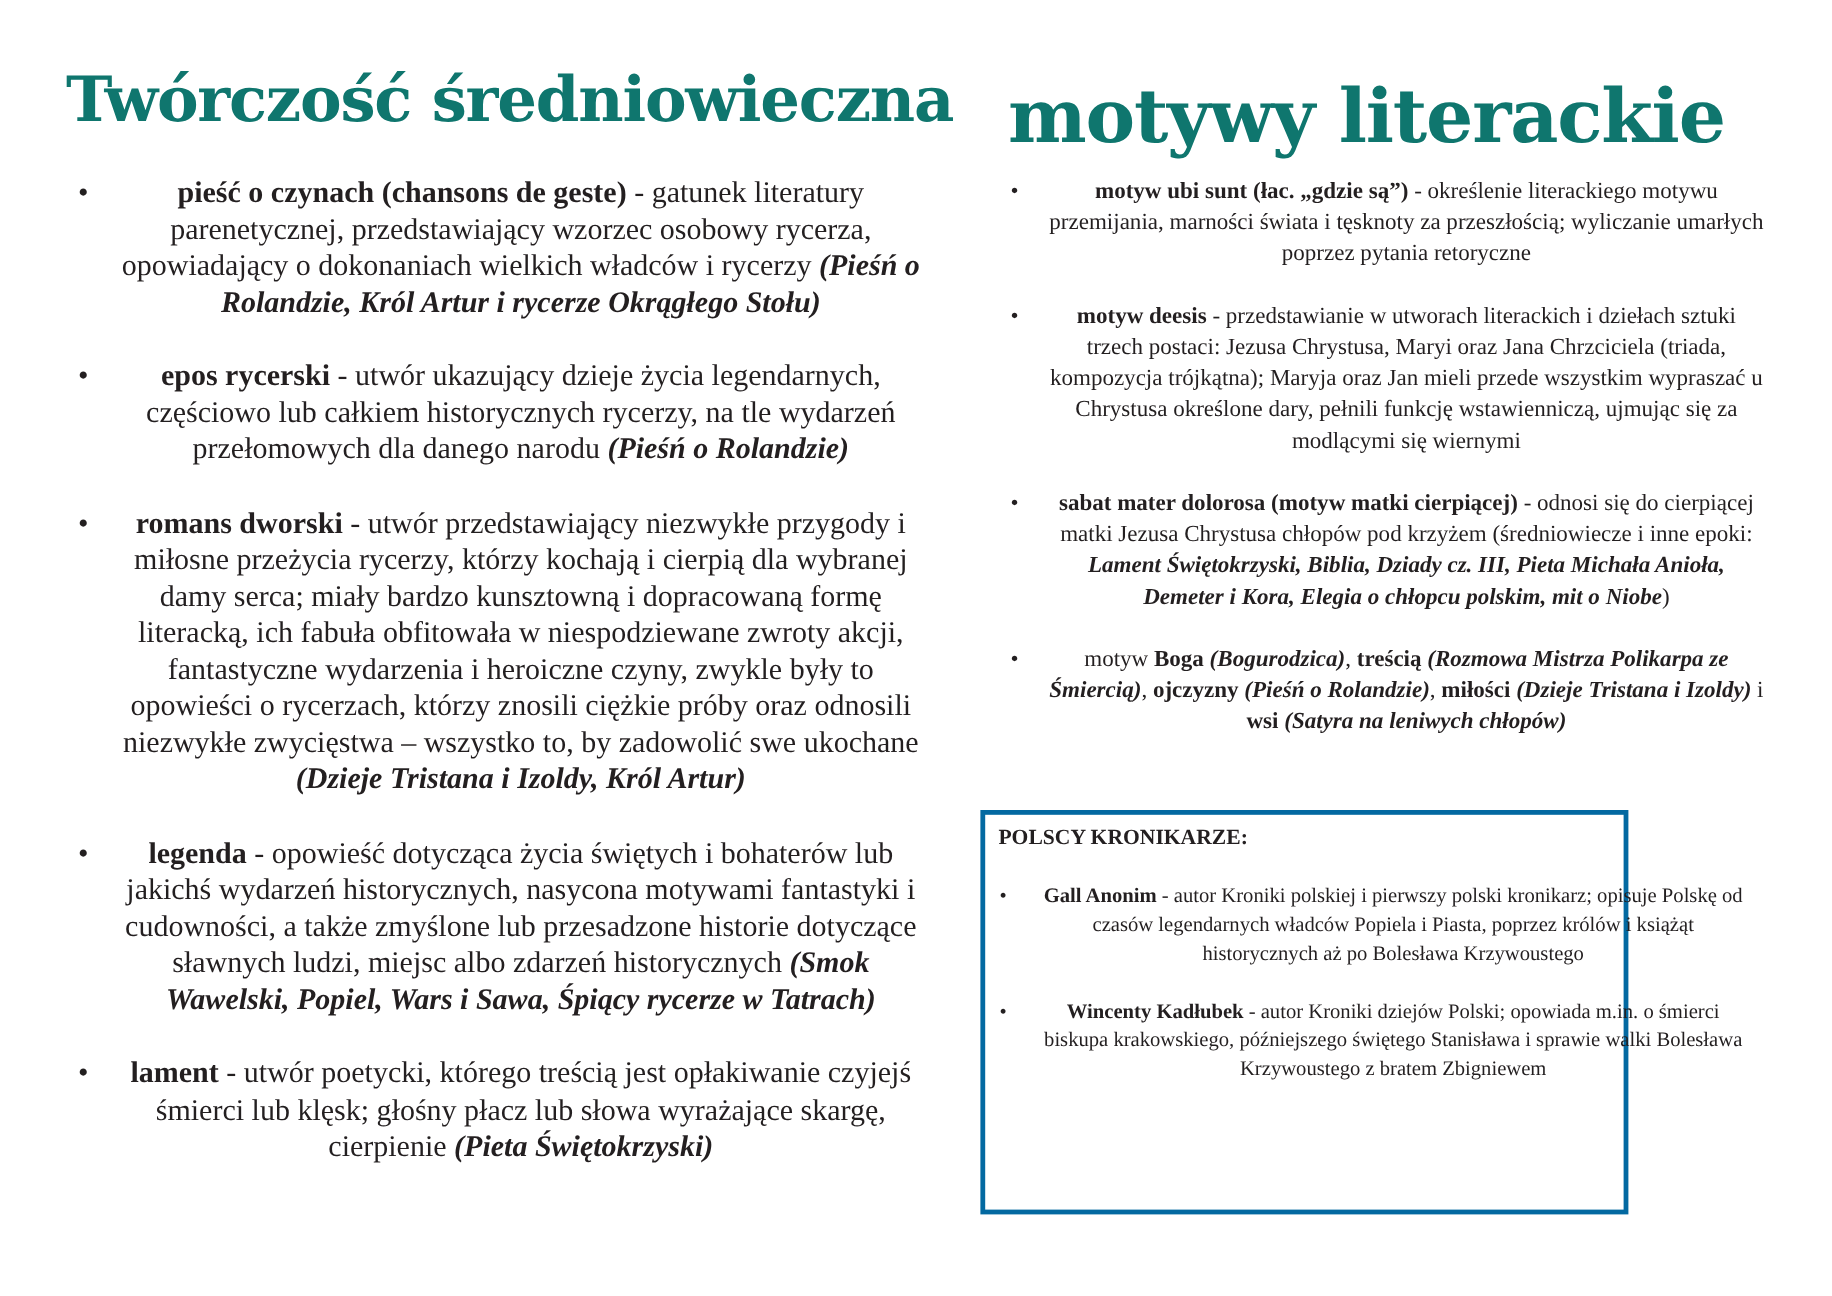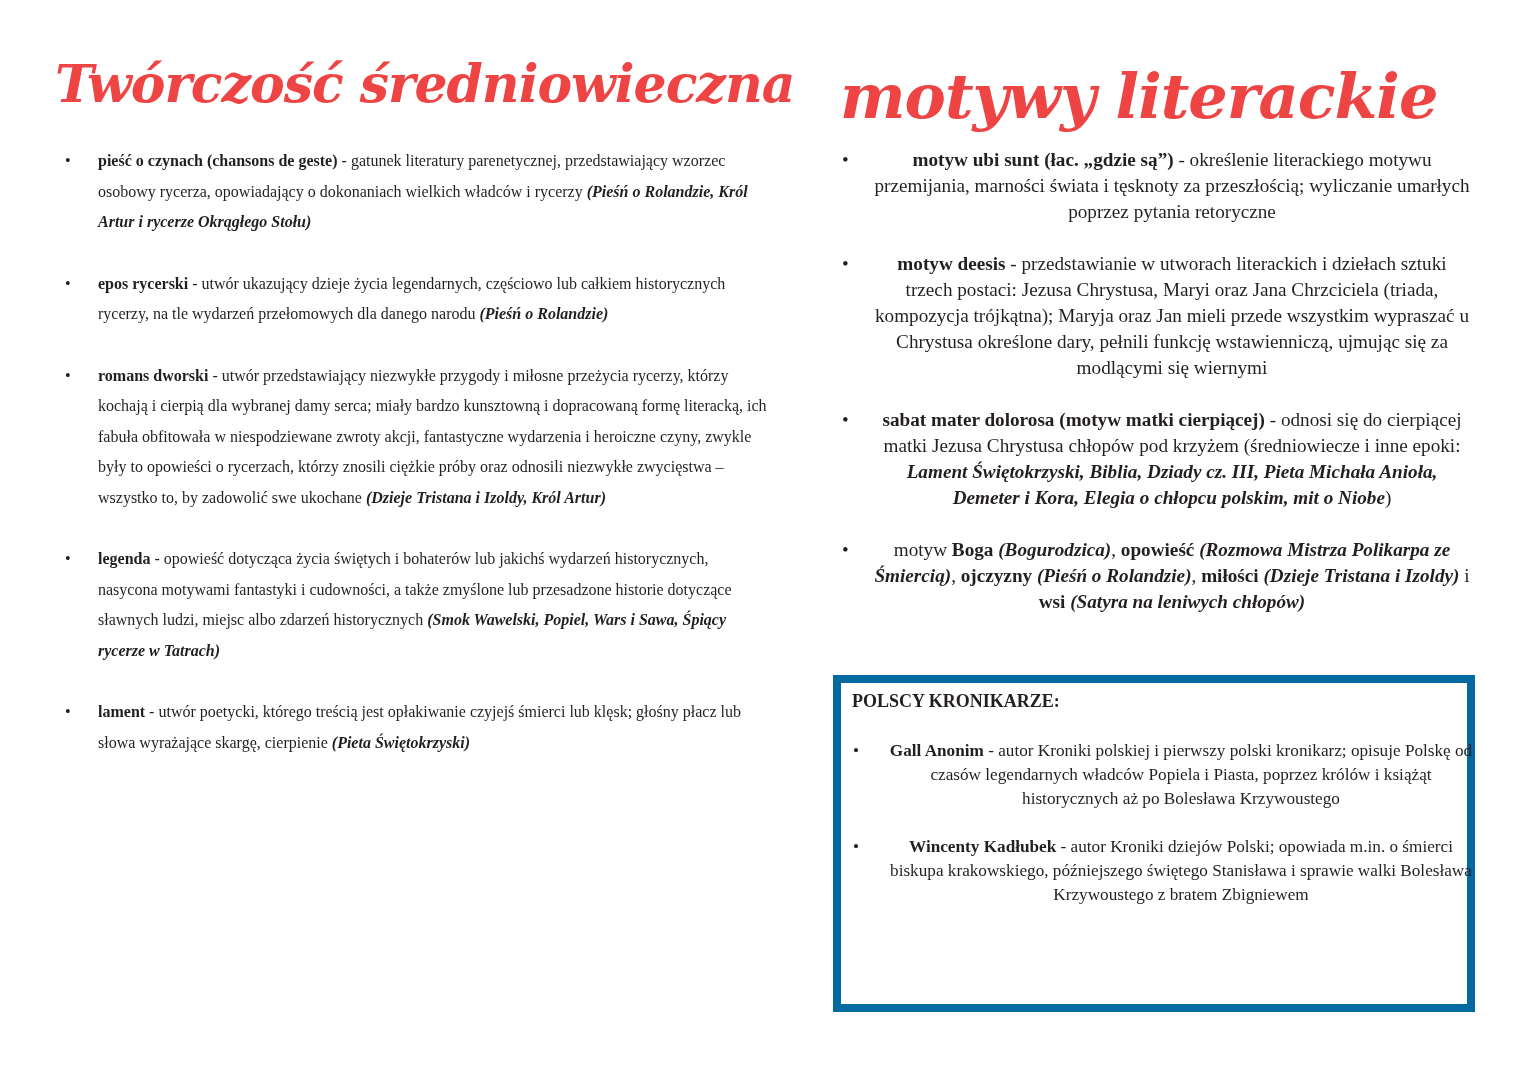--- a/index.html
+++ b/index.html
@@ -1,38 +1,38 @@
 <!DOCTYPE html>
 <html><head>
 <meta charset="utf-8">
 <style>
   html, body { margin: 0; padding: 0; }
   body {
     width: 1527px; height: 1080px; background: #ffffff; color: #231f20;
     font-family: "Liberation Serif", "DejaVu Serif", serif; position: relative; overflow: hidden;
   }
   .title {
-    position: absolute; font-family: "DejaVu Serif", serif; font-style: italic; font-weight: bold;
-    color: #ef4444; letter-spacing: -1px; line-height: 1;
+    position: absolute; font-family: "DejaVu Serif", serif; font-weight: bold;
+    color: #0f766e; letter-spacing: -1px; line-height: 1;
   }
   #title-left { left: 55px; top: 58px; font-size: 52px; }
   #title-right { left: 840px; top: 66px; font-size: 62px; }
   ul { list-style: none; margin: 0; padding: 0; }
   li { position: relative; }
   li::before { content: "\2022"; position: absolute; left: -33px; top: 0; }
-  #left-list { position: absolute; left: 98px; top: 146px; width: 672px; font-size: 16px; line-height: 30.5px; }
+  #left-list { position: absolute; left: 98px; top: 146px; width: 672px; font-size: 25px; line-height: 30.5px; text-align: center; }
   #left-list li { margin-bottom: 31px; }
   #right-list { position: absolute; left: 874px; top: 147px; width: 596px; font-size: 19.2px; line-height: 26px; }
   #right-list li { margin-bottom: 26px; text-align: center; }
   #right-list li::before { left: -32px; }
   b { font-weight: bold; }
   .bi { font-weight: bold; font-style: italic; }
   #box {
-    position: absolute; left: 817px; top: 675px; width: 642px; height: 337px;
-    border: 8px solid #0369a1; box-sizing: border-box; margin-left: 16px;
+    position: absolute; left: 817px; top: 675px; width: 540px; height: 337px;
+    border: 4px solid #0369a1; box-sizing: border-box;
   }
   #box-title { position: absolute; left: 11px; top: 8px; font-size: 18px; font-weight: bold; }
   #box-list { position: absolute; left: 44px; top: 56px; width: 592px; font-size: 17.2px; line-height: 24px; text-align: center; }
   #box-list li { margin-bottom: 24px; }
   #box-list li::before { left: -32px; }
 </style>
 </head>
 <body>
 
 <div id="title-left" class="title">Twórczość średniowieczna</div>
@@ -43,21 +43,21 @@
   <li><b>epos rycerski</b><span> - utwór ukazujący dzieje życia legendarnych, częściowo lub całkiem historycznych rycerzy, na tle wydarzeń przełomowych dla danego narodu </span><span class="bi">(Pieśń o Rolandzie)</span></li>
   <li><b>romans dworski</b><span> - utwór przedstawiający niezwykłe przygody i miłosne przeżycia rycerzy, którzy kochają i cierpią dla wybranej damy serca; miały bardzo kunsztowną i dopracowaną formę literacką, ich fabuła obfitowała w niespodziewane zwroty akcji, fantastyczne wydarzenia i heroiczne czyny, zwykle były to opowieści o rycerzach, którzy znosili ciężkie próby oraz odnosili niezwykłe zwycięstwa – wszystko to, by zadowolić swe ukochane </span><span class="bi">(Dzieje Tristana i Izoldy, Król Artur)</span></li>
   <li><b>legenda</b><span> - opowieść dotycząca życia świętych i bohaterów lub jakichś wydarzeń historycznych, nasycona motywami fantastyki i cudowności, a także zmyślone lub przesadzone historie dotyczące sławnych ludzi, miejsc albo zdarzeń historycznych </span><span class="bi">(Smok Wawelski, Popiel, Wars i Sawa, Śpiący rycerze w Tatrach)</span></li>
   <li><b>lament</b><span> - utwór poetycki, którego treścią jest opłakiwanie czyjejś śmierci lub klęsk; głośny płacz lub słowa wyrażające skargę, cierpienie </span><span class="bi">(Pieta Świętokrzyski)</span></li>
 </ul>
 
 <ul id="right-list">
   <li><b>motyw ubi sunt (łac. „gdzie są”)</b><span> -  określenie literackiego motywu przemijania, marności świata i tęsknoty za przeszłością; wyliczanie umarłych poprzez pytania retoryczne</span></li>
   <li><b>motyw deesis</b><span> - przedstawianie w utworach literackich i dziełach sztuki trzech postaci: Jezusa Chrystusa, Maryi oraz Jana Chrzciciela (triada, kompozycja trójkątna); Maryja oraz Jan mieli przede wszystkim wypraszać u Chrystusa określone dary, pełnili funkcję wstawienniczą, ujmując się za modlącymi się wiernymi</span></li>
   <li><b>sabat mater dolorosa (motyw matki cierpiącej)</b><span> - odnosi się do cierpiącej matki Jezusa Chrystusa chłopów pod krzyżem (średniowiecze i inne epoki: </span><span class="bi">Lament Świętokrzyski, Biblia, Dziady cz. III, Pieta Michała Anioła, Demeter i Kora, Elegia o chłopcu polskim, mit o Niobe</span><span>)</span></li>
-  <li><span>motyw </span><b>Boga</b> <span class="bi">(Bogurodzica)</span>, <b>opowieść</b> <span class="bi">(Rozmowa Mistrza Polikarpa ze Śmiercią)</span>, <b>ojczyzny</b> <span class="bi">(Pieśń o Rolandzie)</span>, <b>miłości</b> <span class="bi">(Dzieje Tristana i Izoldy)</span><span> i </span><b>wsi</b> <span class="bi">(Satyra na leniwych chłopów)</span></li>
+  <li><span>motyw </span><b>Boga</b> <span class="bi">(Bogurodzica)</span>, <b>treścią</b> <span class="bi">(Rozmowa Mistrza Polikarpa ze Śmiercią)</span>, <b>ojczyzny</b> <span class="bi">(Pieśń o Rolandzie)</span>, <b>miłości</b> <span class="bi">(Dzieje Tristana i Izoldy)</span><span> i </span><b>wsi</b> <span class="bi">(Satyra na leniwych chłopów)</span></li>
 </ul>
 
 <div id="box">
   <div id="box-title">POLSCY KRONIKARZE:</div>
   <ul id="box-list">
     <li><b>Gall Anonim</b><span> - autor Kroniki polskiej i pierwszy polski kronikarz; opisuje Polskę od czasów legendarnych władców Popiela i Piasta, poprzez królów i książąt historycznych aż po Bolesława Krzywoustego</span></li>
     <li><b>Wincenty Kadłubek</b><span> - autor Kroniki dziejów Polski; opowiada m.in. o śmierci biskupa krakowskiego, późniejszego świętego Stanisława i sprawie walki Bolesława Krzywoustego z bratem Zbigniewem</span></li>
   </ul>
 </div>
 

